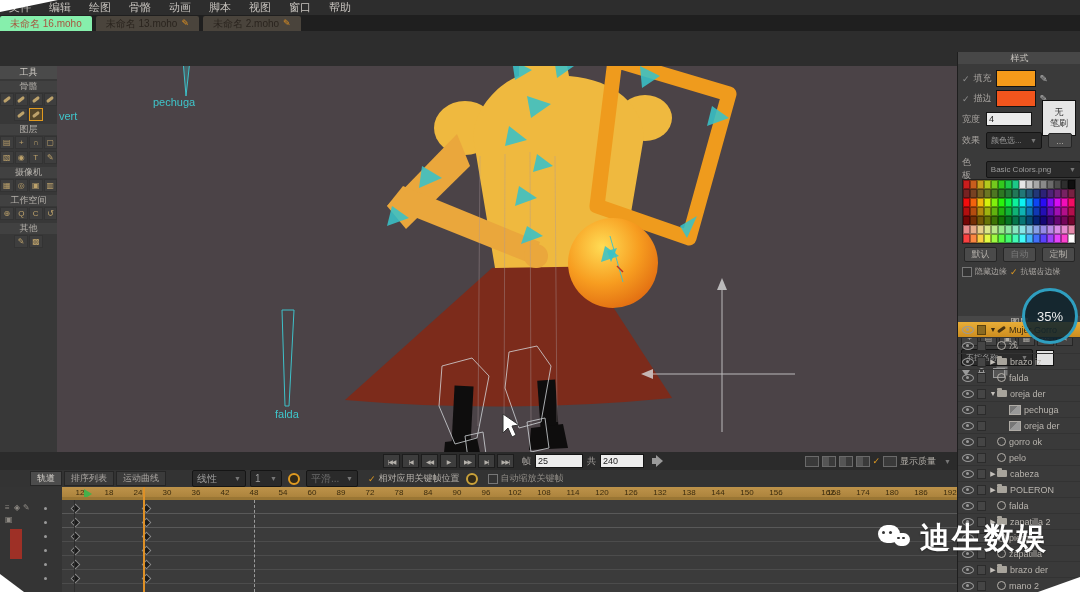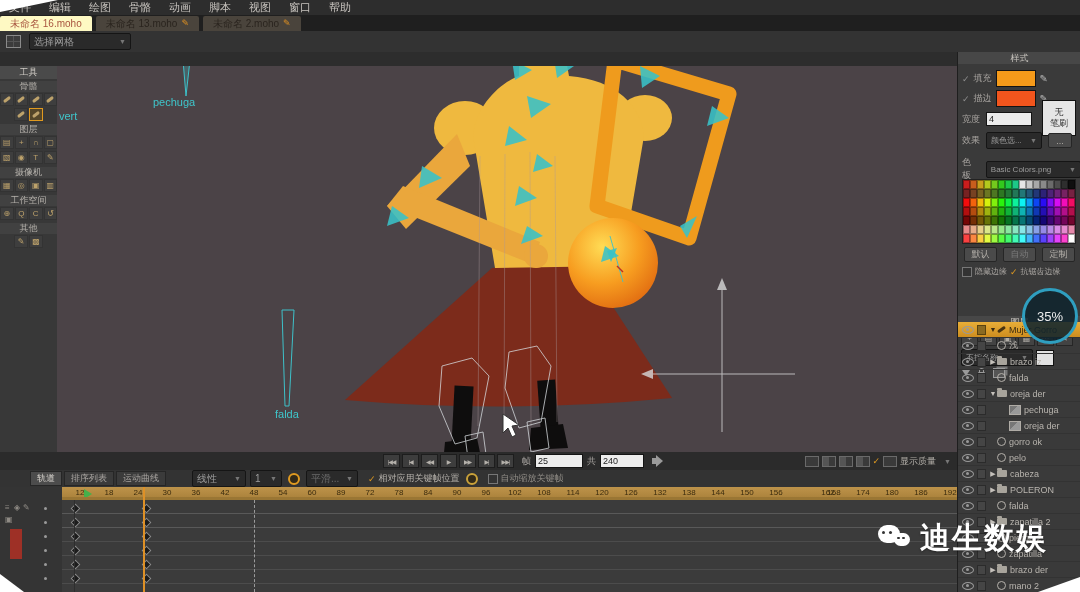--- a/index.html
+++ b/index.html
@@ -4,21 +4,21 @@
 <style>
   html,body{margin:0;padding:0;background:#111;}
   #app{position:relative;width:1080px;height:592px;overflow:hidden;background:#2d2d2d;
        font-family:"Liberation Sans","DejaVu Sans",sans-serif;-webkit-font-smoothing:antialiased;}
   .abs{position:absolute;}
   
   .menubar{left:0;top:0;width:1080px;height:15px;background:#2d2d2d;display:flex;align-items:center;}
   .menubar span{font-size:11px;color:#c6c2bd;padding:0 9px;cursor:default;}
   .tabbar{left:0;top:15px;width:1080px;height:16px;background:#1f1f1f;display:flex;align-items:flex-end;}
   .doctab{height:15px;line-height:15px;font-size:10px;padding:0 10px;margin-right:4px;background:#4a443c;color:#2a241e;border-radius:2px 2px 0 0;display:flex;align-items:center;gap:4px;}
-  .doctab.first{background:#fef9c3;color:#a8543f;}
+  .doctab.first{background:#86efac;color:#a8543f;}
   .doctab .pencil{color:#e09020;font-size:9px;}
   .toolopts{left:0;top:31px;width:1080px;height:21px;background:#333;display:flex;align-items:center;}
   .gridicon{width:13px;height:11px;margin:0 8px 0 6px;border:1px solid #8a8a8a;background:
      linear-gradient(#555 0 0) 50% 0/1px 100% no-repeat, linear-gradient(#555 0 0) 0 50%/100% 1px no-repeat,#3c3c3c;}
   .dropdown{background:#2a2a2a;border:1px solid #151515;color:#9c9c9c;font-size:10px;height:15px;
      display:flex;align-items:center;justify-content:space-between;padding:0 4px;border-radius:2px;}
   .dd-arrow{color:#777;font-size:7px;margin-left:5px;}
   .hintbar{left:0;top:52px;width:957px;height:14px;background:#3e3e3e;color:#b2aeaa;font-size:9.5px;line-height:14px;padding-left:4px;white-space:nowrap;overflow:hidden;}
   
   .toolbox{left:0;top:66px;width:57px;height:386px;background:#383838;border-right:1px solid #2a2a2a;}
@@ -129,27 +129,20 @@
       <div class="doctab">
         <span>未命名 13.moho</span>
         <span class="pencil">✎</span>
       </div>
       <div class="doctab">
         <span>未命名 2.moho</span>
         <span class="pencil">✎</span>
       </div>
     </div>
 
-  <div class="abs toolopts">
-    <div class="gridicon"></div>
-    <div class="dropdown" style="width:92px">
-      <span>选择网格</span>
-      <span class="dd-arrow">▼</span>
-    </div>
-  </div>
 
 
   <div class="abs toolbox" id="toolbox">
       <div class="tb-title">工具</div>
       <div class="tb-sec">骨骼</div>
       <div class="tb-row">
         <div class="tb-cell">
           <span class="boneg"></span>
         </div>
         <div class="tb-cell">

